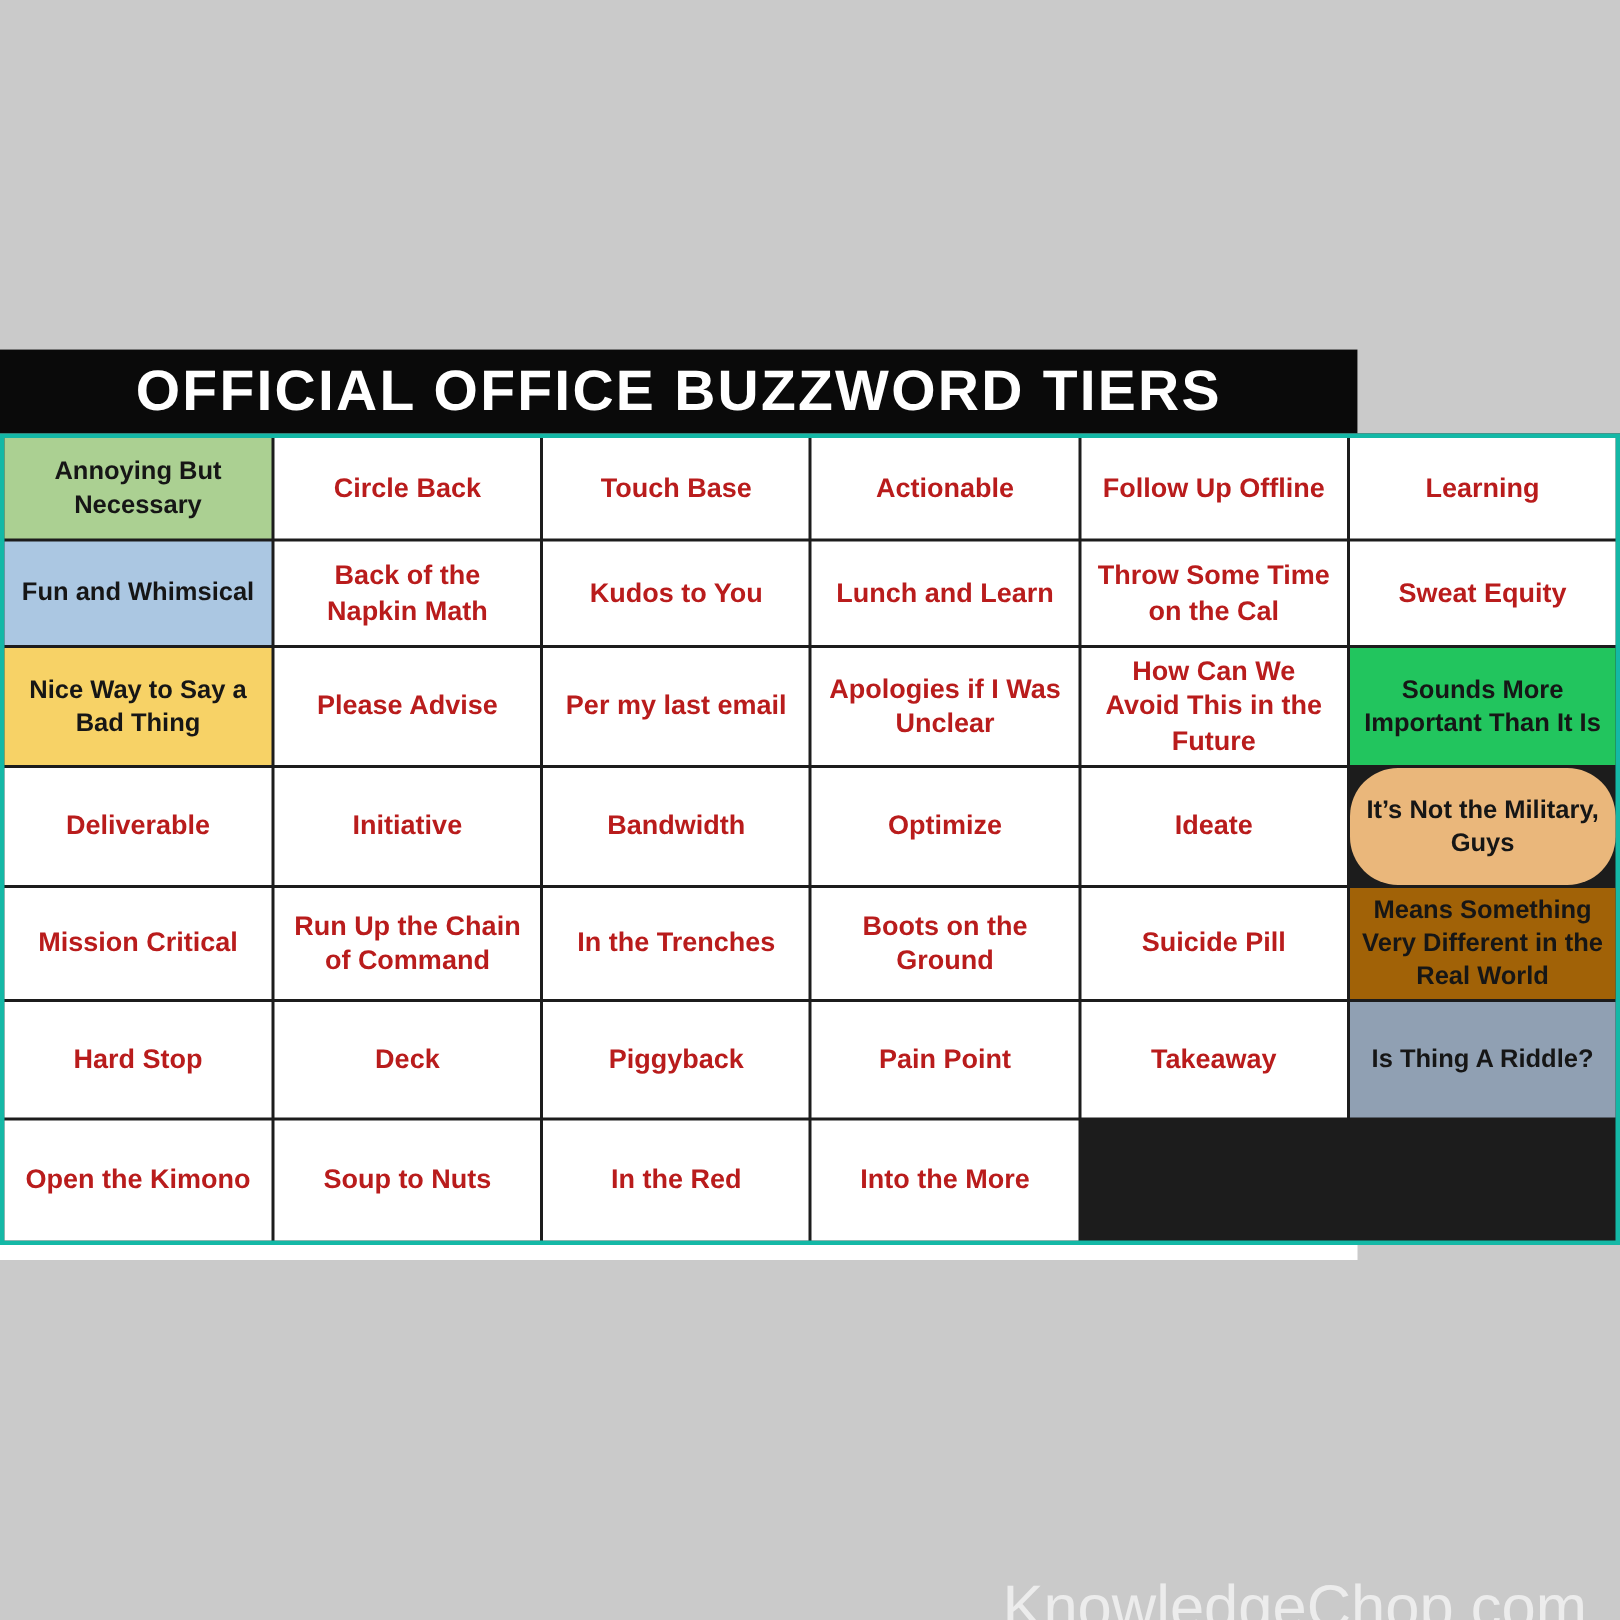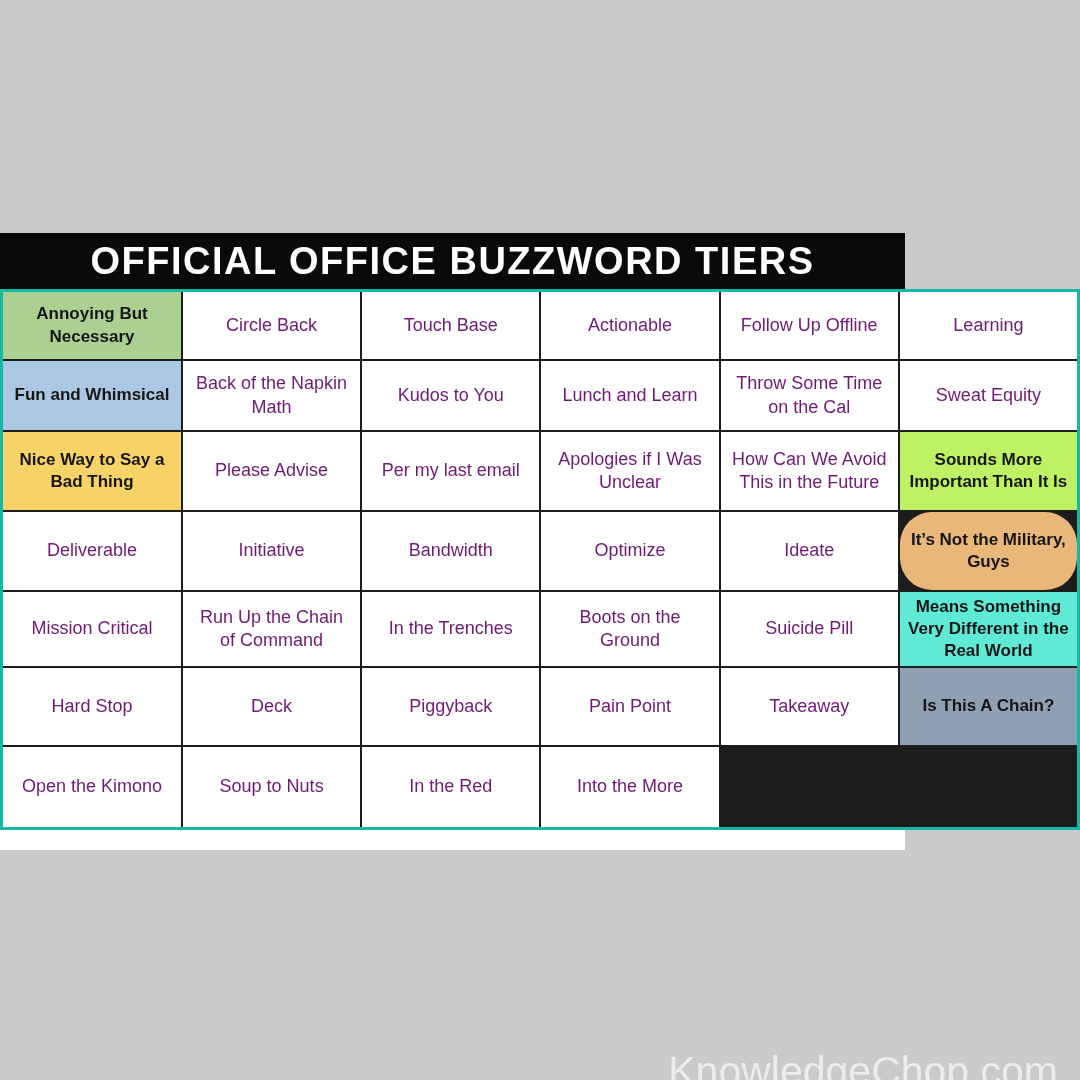--- a/index.html
+++ b/index.html
@@ -13,21 +13,21 @@
     overflow: hidden;
     background: #cacaca;
     font-family: "Liberation Sans", "DejaVu Sans", sans-serif;
   }
   .table-block {
     position: absolute;
     top: 233px;
     left: 0;
     width: 905px;
     background: #ffffff;
-    padding-bottom: 20px;
+    padding-bottom: 10px;
     box-sizing: border-box;
   }
   .title-bar {
     height: 56px;
     background: #0a0a0a;
     display: flex;
     align-items: center;
     justify-content: center;
   }
   .title-bar span {
@@ -58,22 +58,22 @@
     line-height: 1.3;
   }
   .label-cell {
     font-weight: 700;
     font-size: 17px;
     color: #161616;
     padding: 2px 6px;
   }
   .term-cell {
     font-size: 18px;
-    font-weight: 400;
-    color: #701a75;
+    font-weight: 700;
+    color: #b91c1c;
   }
   .watermark {
     position: absolute;
     top: 1048px;
     right: 22px;
     font-size: 41px;
     color: #ececec;
     white-space: nowrap;
   }
 </style>
@@ -95,39 +95,39 @@
       <div class="cell term-cell">Back of the Napkin Math</div>
       <div class="cell term-cell">Kudos to You</div>
       <div class="cell term-cell">Lunch and Learn</div>
       <div class="cell term-cell">Throw Some Time on the Cal</div>
       <div class="cell term-cell">Sweat Equity</div>
       <div class="cell label-cell" style="background: rgb(247, 210, 102);">Nice Way to Say a Bad Thing</div>
       <div class="cell term-cell">Please Advise</div>
       <div class="cell term-cell">Per my last email</div>
       <div class="cell term-cell">Apologies if I Was Unclear</div>
       <div class="cell term-cell">How Can We Avoid This in the Future</div>
-      <div class="cell label-cell" style="background: #bef264;">Sounds More Important Than It Is</div>
+      <div class="cell label-cell" style="background: #22c55e;">Sounds More Important Than It Is</div>
       <div class="cell term-cell">Deliverable</div>
       <div class="cell term-cell">Initiative</div>
       <div class="cell term-cell">Bandwidth</div>
       <div class="cell term-cell">Optimize</div>
       <div class="cell term-cell">Ideate</div>
       <div class="cell label-cell" style="background: rgb(234, 183, 123); border-radius: 32px;">It’s Not the Military, Guys</div>
       <div class="cell term-cell">Mission Critical</div>
       <div class="cell term-cell">Run Up the Chain of Command</div>
       <div class="cell term-cell">In the Trenches</div>
       <div class="cell term-cell">Boots on the Ground</div>
       <div class="cell term-cell">Suicide Pill</div>
-      <div class="cell label-cell" style="background: #5eead4;">Means Something Very Different in the Real World</div>
+      <div class="cell label-cell" style="background: #a16207;">Means Something Very Different in the Real World</div>
       <div class="cell term-cell">Hard Stop</div>
       <div class="cell term-cell">Deck</div>
       <div class="cell term-cell">Piggyback</div>
       <div class="cell term-cell">Pain Point</div>
       <div class="cell term-cell">Takeaway</div>
-      <div class="cell label-cell" style="background: rgb(144, 160, 179);">Is This A Chain?</div>
+      <div class="cell label-cell" style="background: rgb(144, 160, 179);">Is Thing A Riddle?</div>
       <div class="cell term-cell">Open the Kimono</div>
       <div class="cell term-cell">Soup to Nuts</div>
       <div class="cell term-cell">In the Red</div>
       <div class="cell term-cell">Into the More</div>
     </div>
 </div>
 
 <div class="watermark">KnowledgeChop.com</div>
 
 </body></html>

